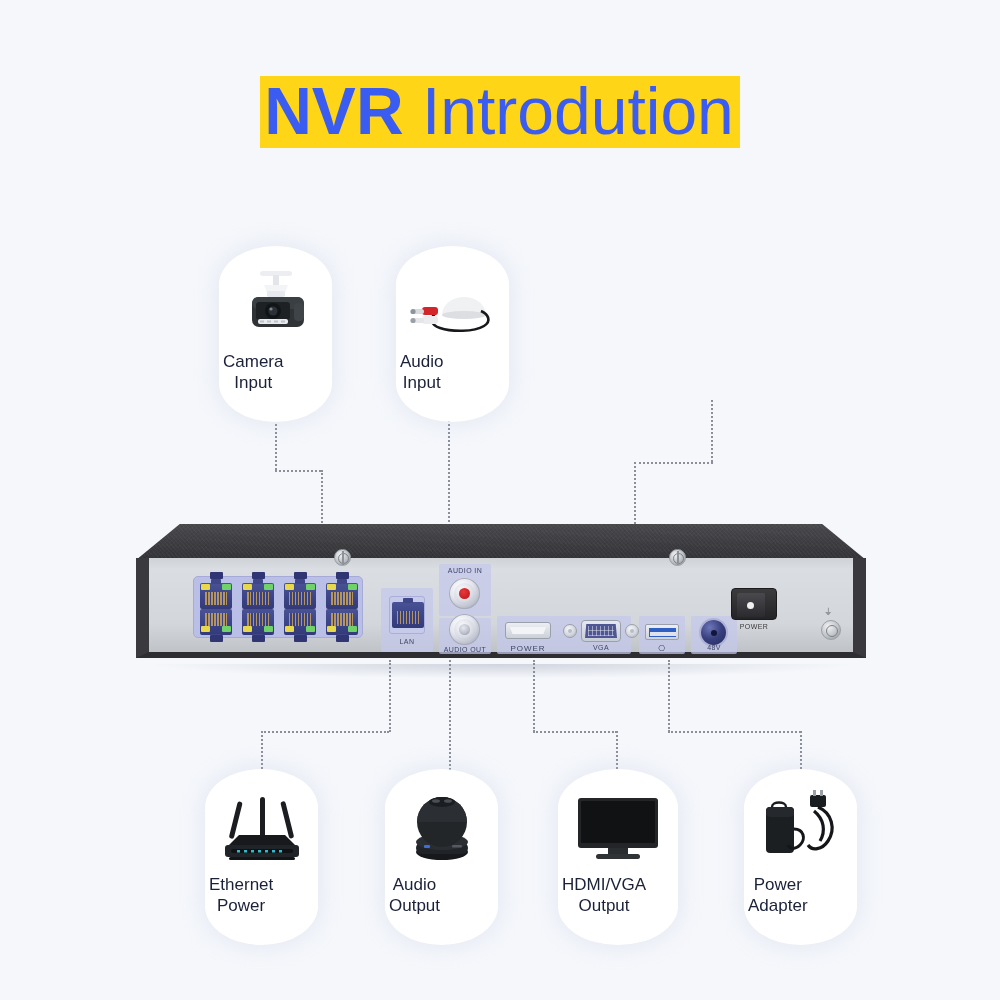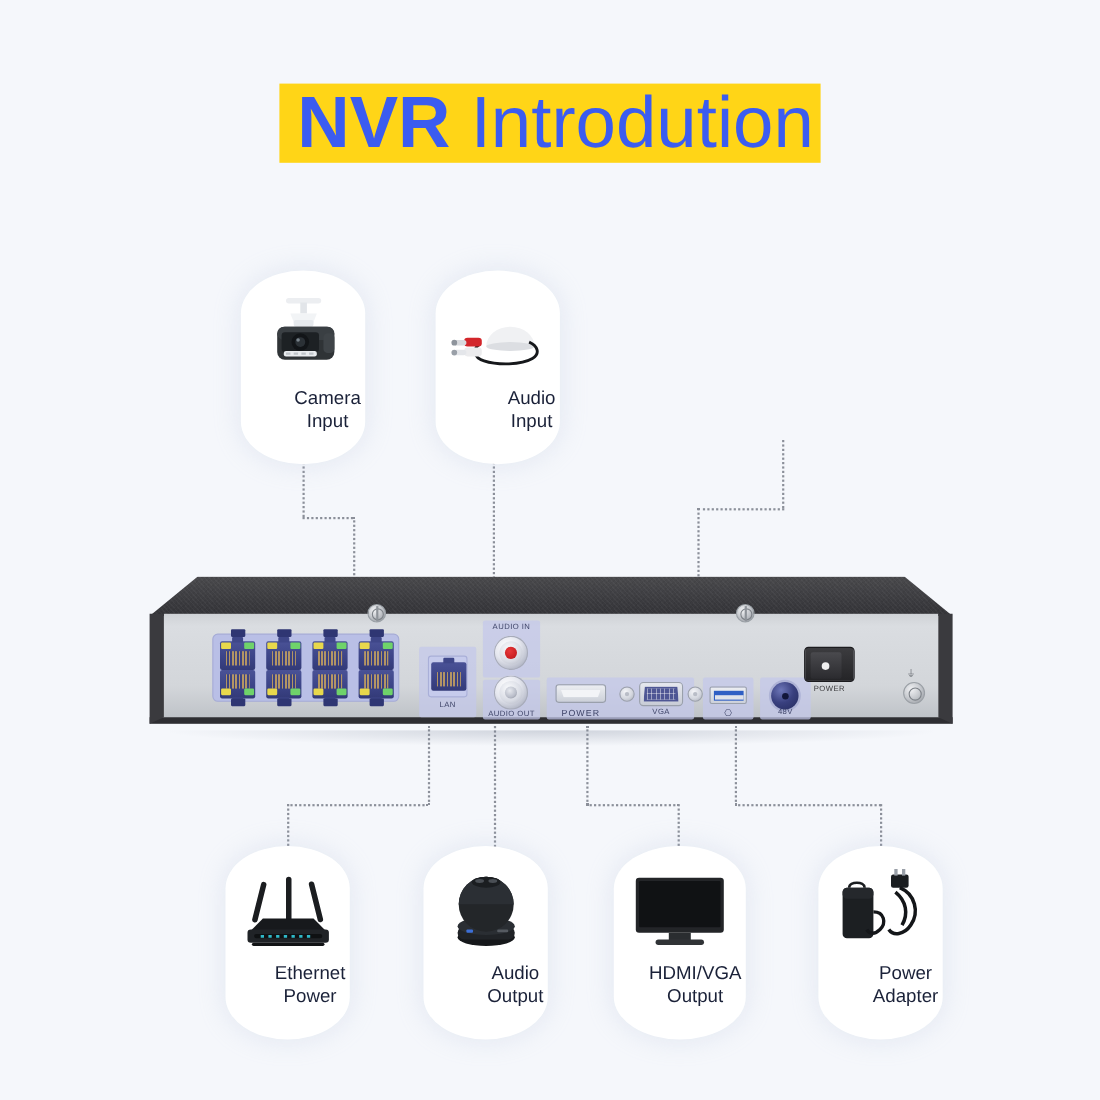--- a/index.html
+++ b/index.html
@@ -9,35 +9,35 @@
     font-family:"Liberation Sans","DejaVu Sans",sans-serif;
     overflow:hidden;position:relative;
   }
   #stage{position:absolute;left:0;top:0;width:1000px;height:1000px;}
 
   
   .title-wrap{position:absolute;left:0;top:76px;width:1000px;text-align:center;}
   .title{
     display:inline-block;
     background:#ffd517;
-    padding:2px 6px 4px 16px;
+    padding:2px 6px 4px 4px;
     line-height:1.0;
     white-space:nowrap;
   }
   .title span{color:#3b5cf0;font-size:66px;letter-spacing:0px;vertical-align:middle;}
   .t-bold{font-weight:bold;}
   .t-light{font-weight:normal;}
 
   
   .pill{
     position:absolute;
     background:#ffffff;
     border-radius:50% / 22%;
     box-shadow:0 0 24px rgba(180,192,220,.30);
-    display:flex;flex-direction:column;align-items:flex-end;justify-content:flex-start;
+    display:flex;flex-direction:column;align-items:flex-start;justify-content:flex-start;
     z-index:5;
   }
   .pill .art{position:relative;width:100%;height:92px;}
   .pill .cap{
     text-align:center;color:#1a2138;font-size:17px;line-height:1.22;
     font-family:"Liberation Sans","DejaVu Sans",sans-serif;
     white-space:pre-line;padding:0 4px;
   }
 
   

